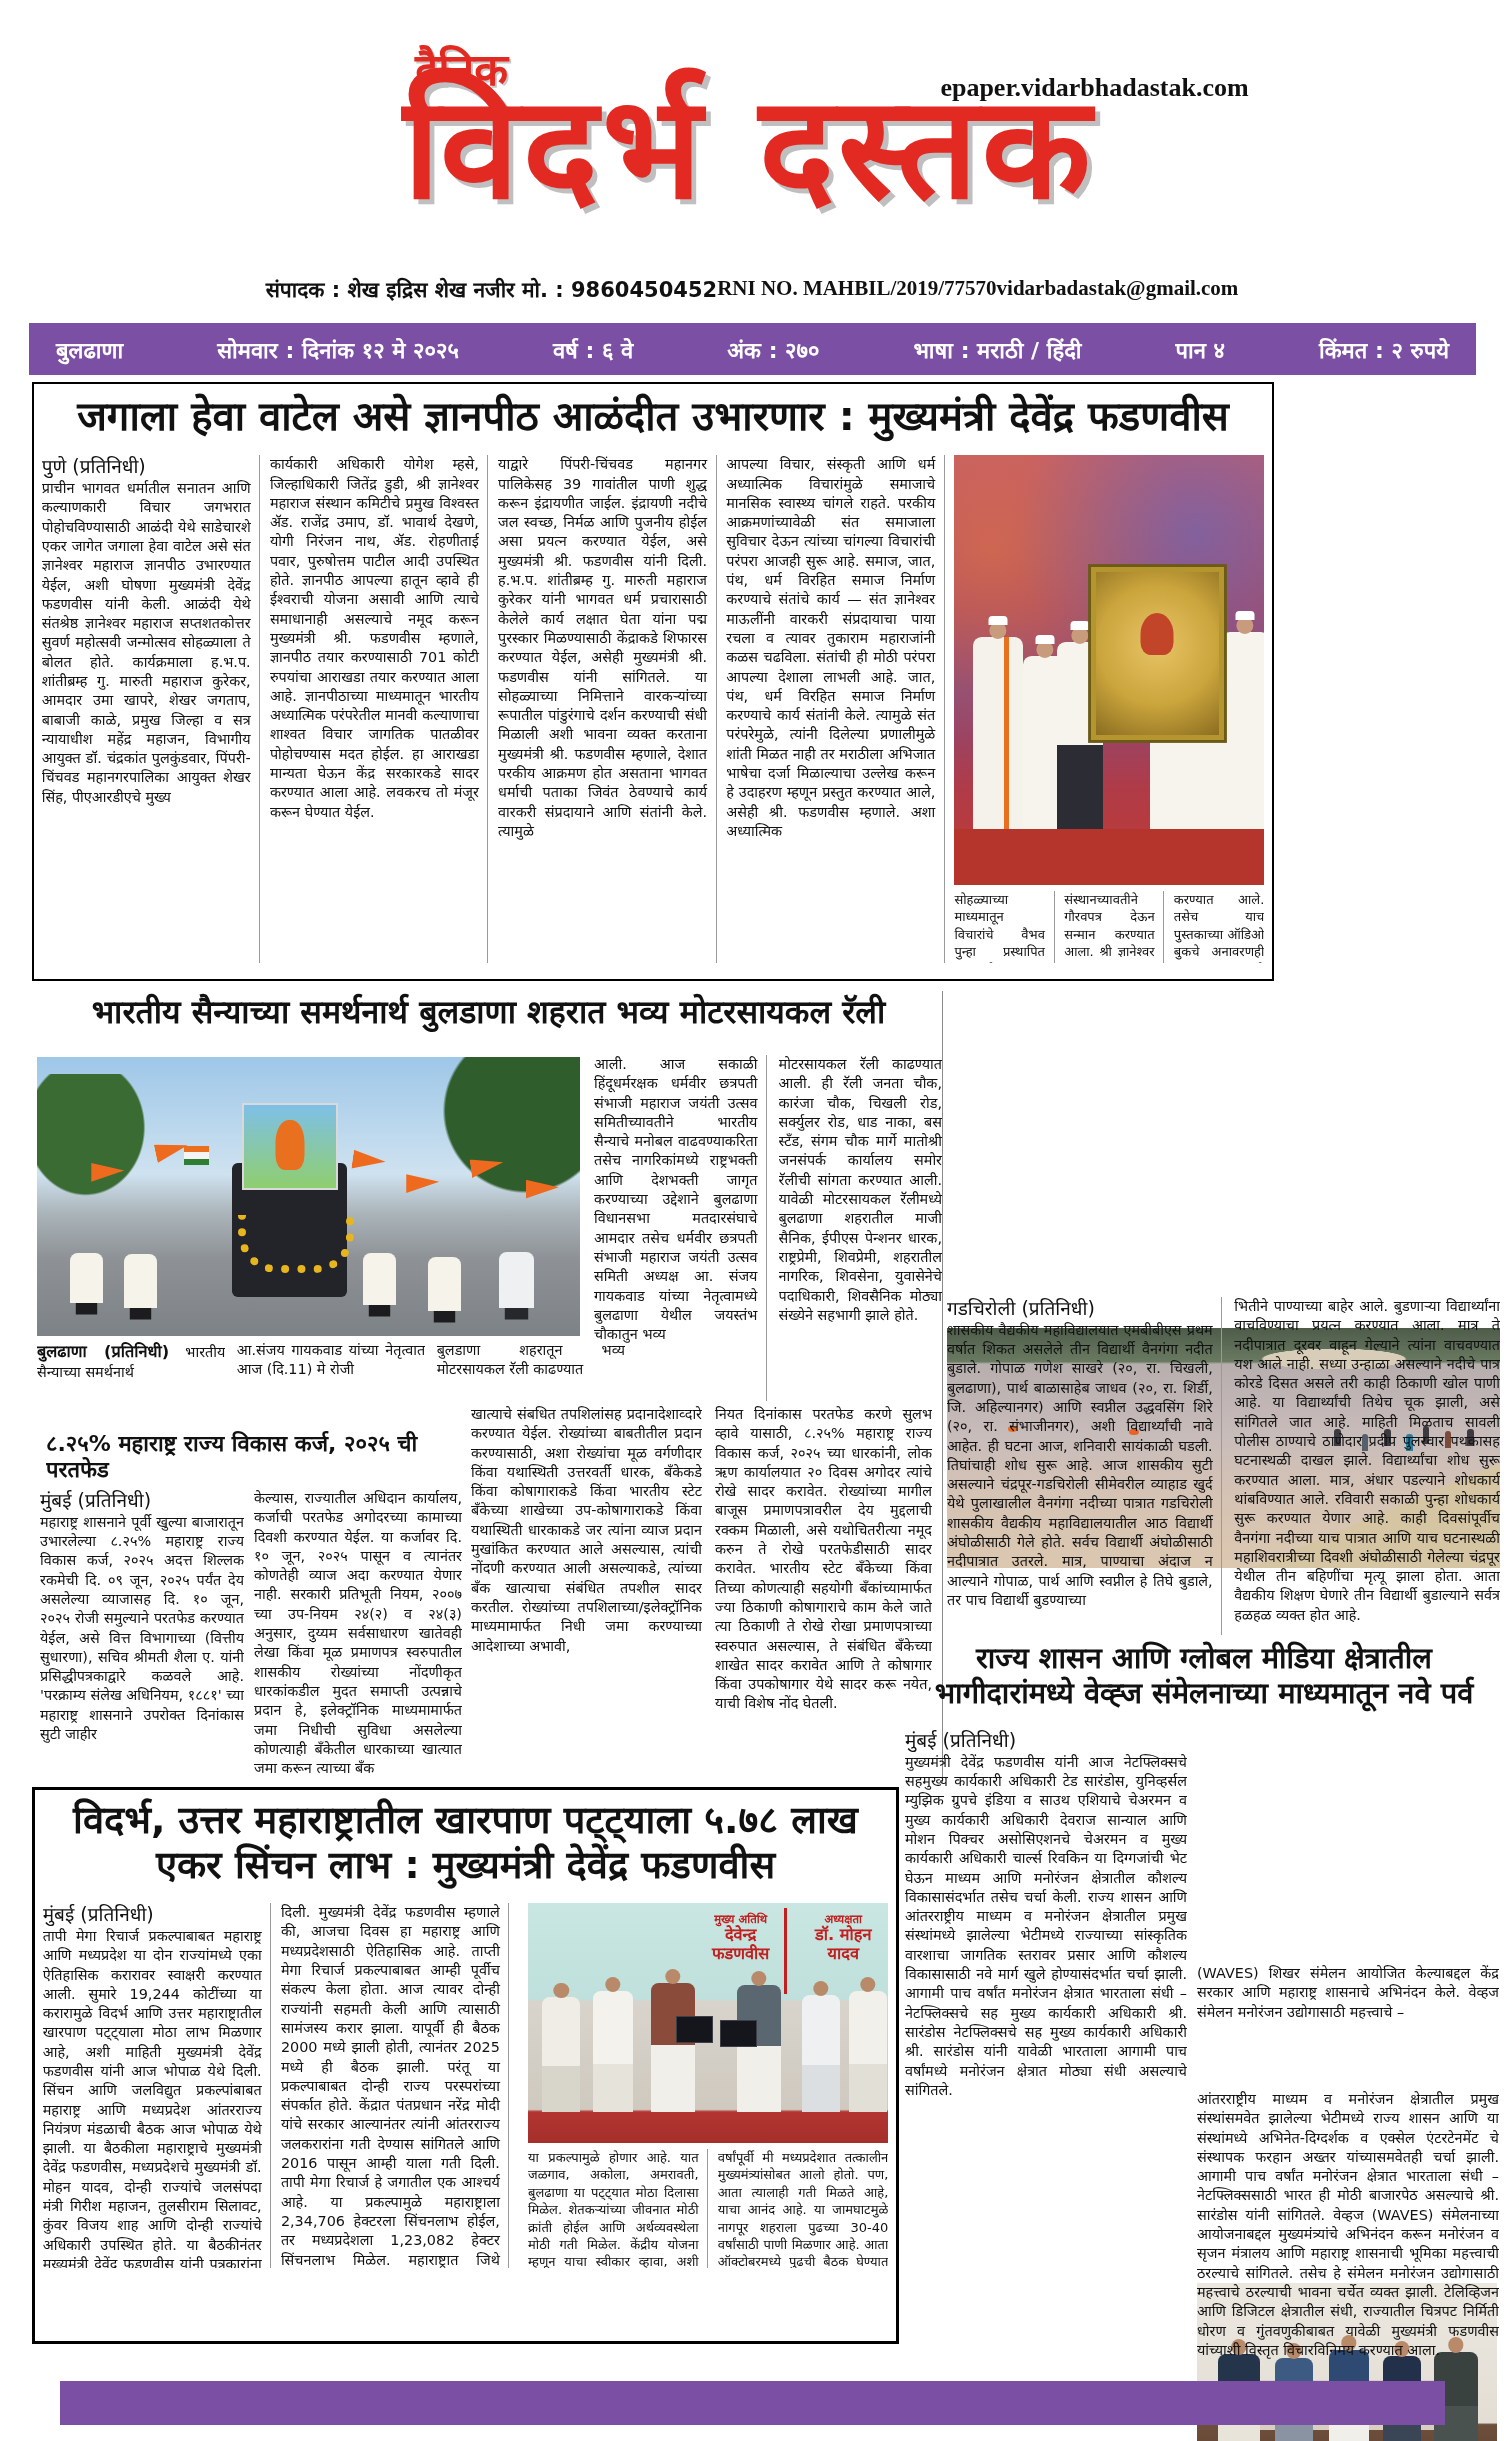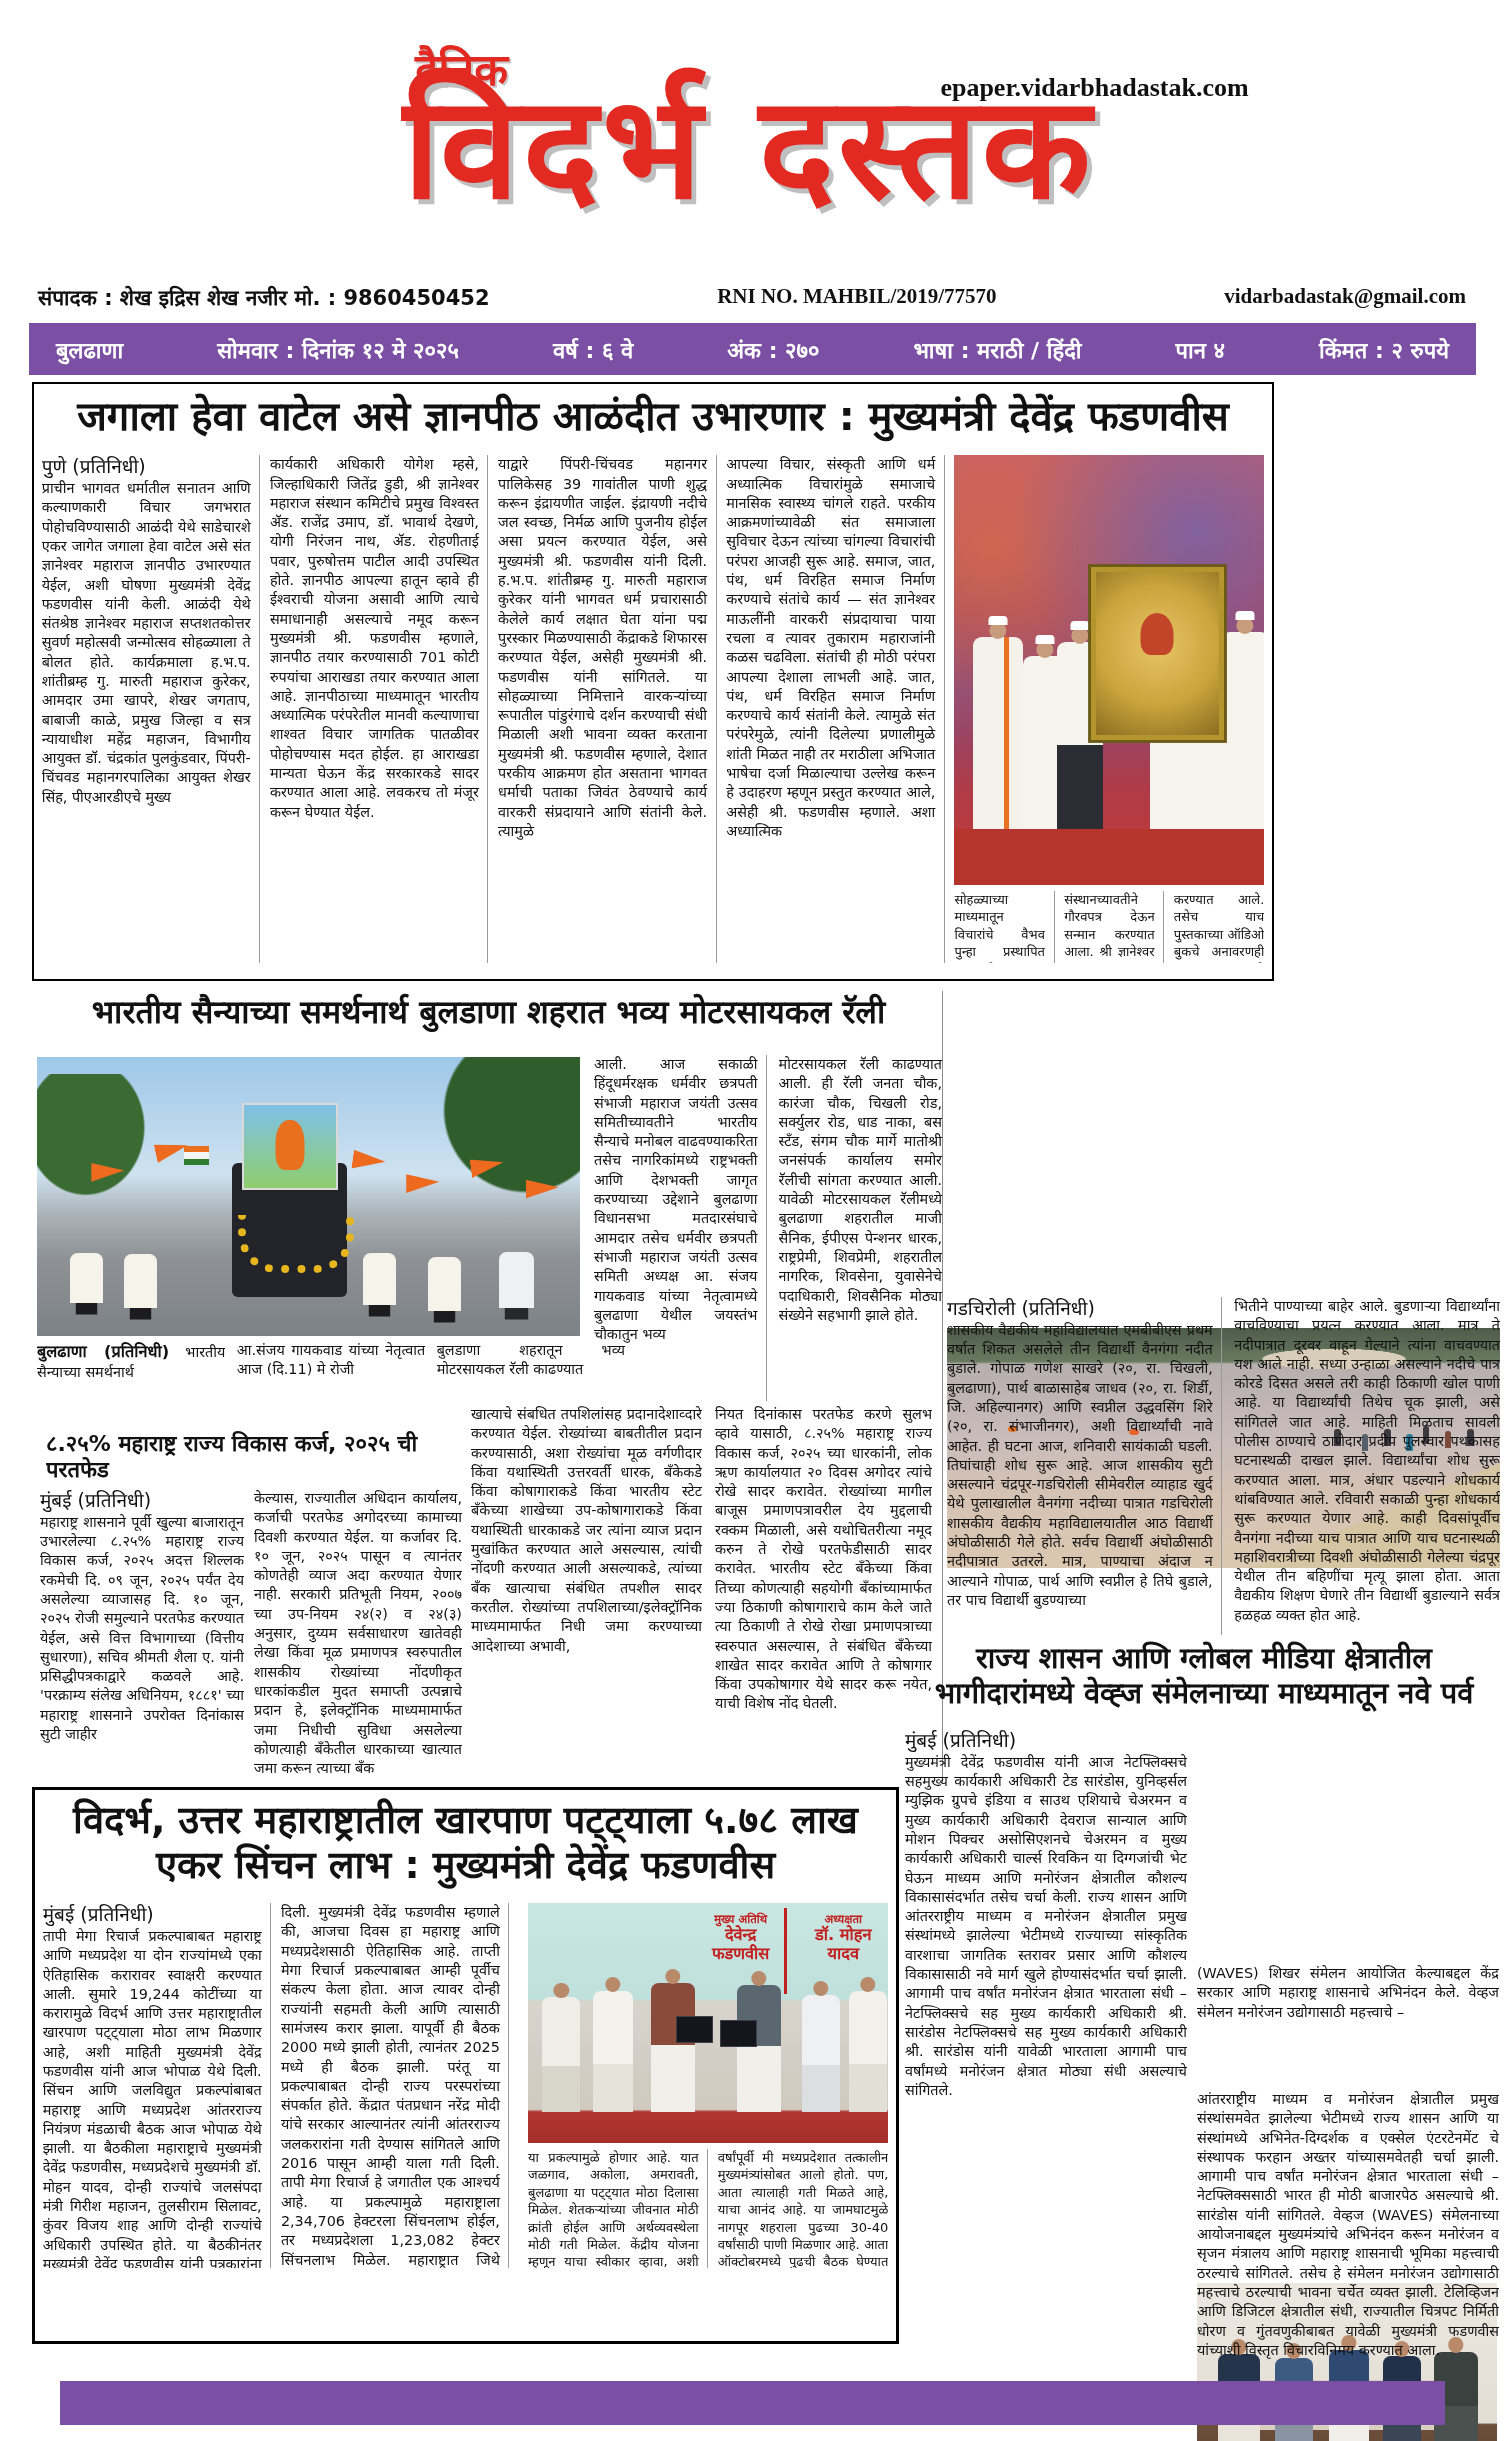--- a/index.html
+++ b/index.html
@@ -51,21 +51,21 @@
 <body>
 
 <div class="page">
 
   <div class="abs" style="left:327px;top:38px;width:269px;">
     <div class="tagline">दैनिक</div>
   </div>
   <div class="abs title" style="left:67px;top:77px;width:1364px;height:183px;">विदर्भ दस्तक</div>
   <div class="abs website" style="left:893px;top:73px;width:403px;text-align:center;">epaper.vidarbhadastak.com</div>
 
-  <div class="abs editor-row" style="left:38px;top:280px;width:1428px;height:33px;">
+  <div class="abs editor-row" style="left:38px;top:272px;width:1428px;height:33px;justify-content:center;">
     <span>संपादक : शेख इद्रिस शेख नजीर मो. : 9860450452</span>
     <span style="font-family:'Liberation Serif','DejaVu Serif',serif;">RNI NO. MAHBIL/2019/77570</span>
     <span style="font-family:'Liberation Serif','DejaVu Serif',serif;">vidarbadastak@gmail.com</span>
   </div>
 
   <div class="abs infobar" style="left:29px;top:323px;width:1447px;height:52px;">
     <span>बुलढाणा</span>
     <span>सोमवार : दिनांक १२ मे २०२५</span>
     <span>वर्ष : ६ वे</span>
     <span>अंक : २७०</span>

